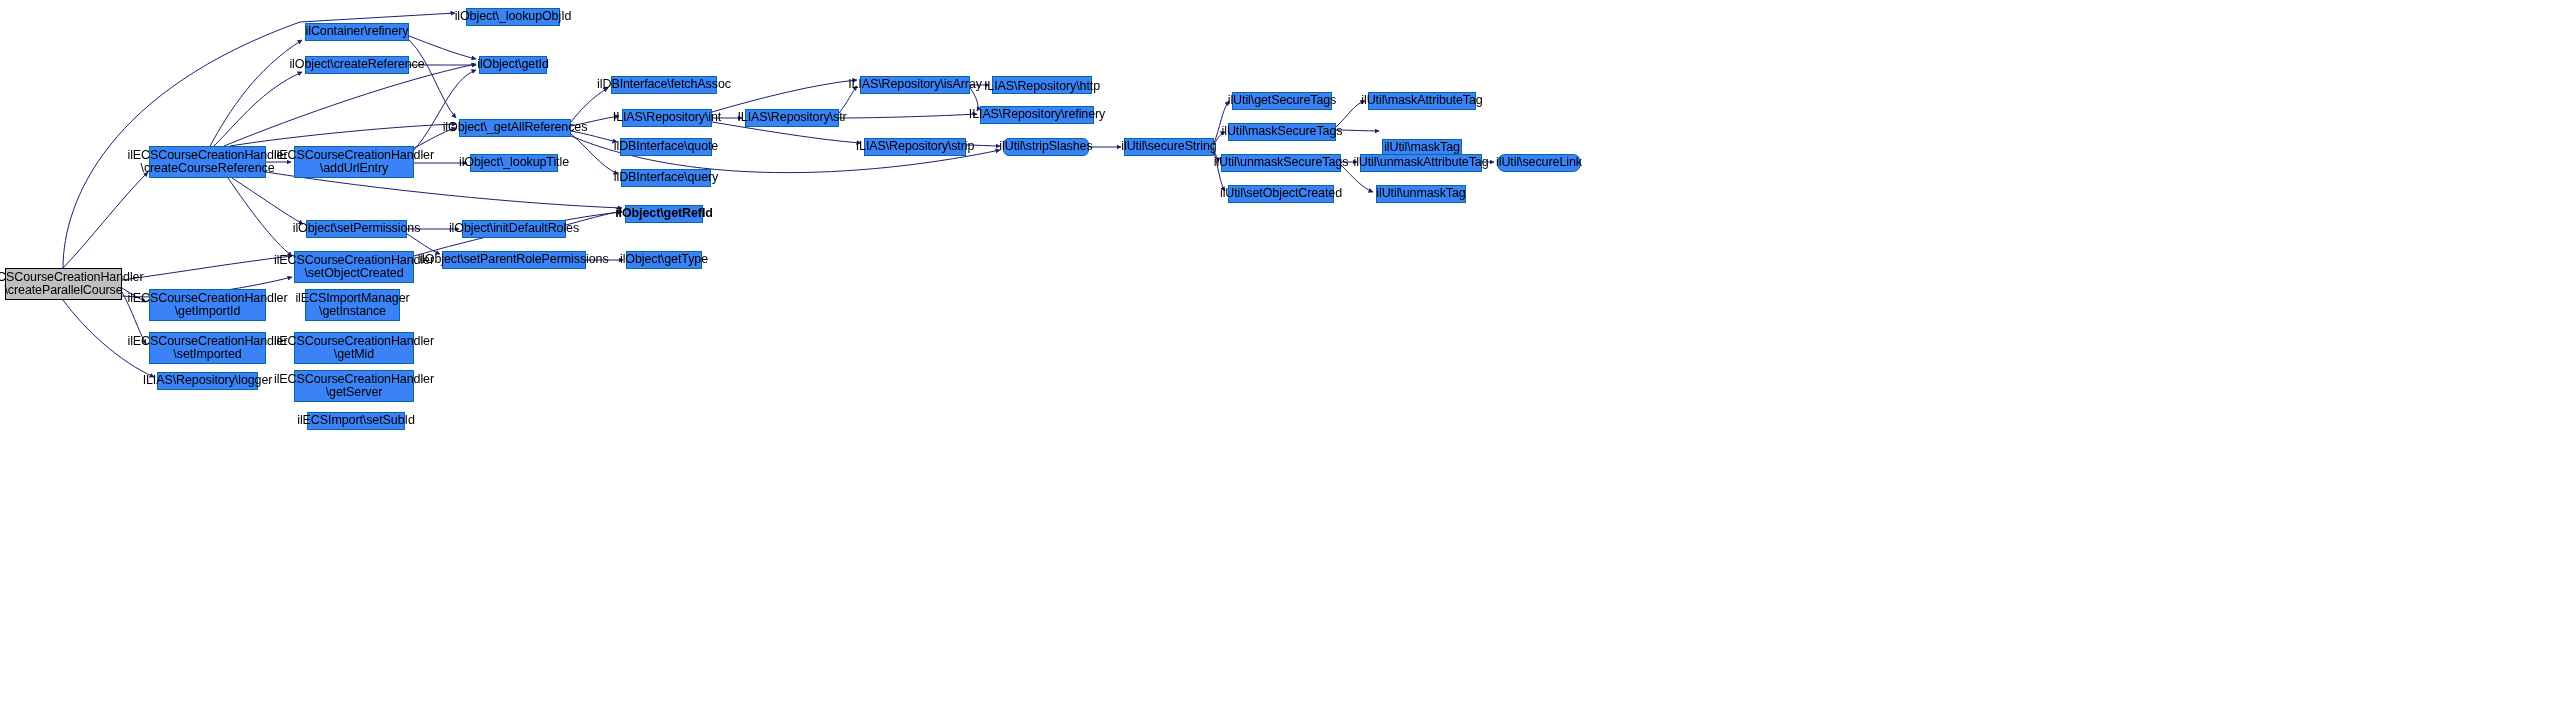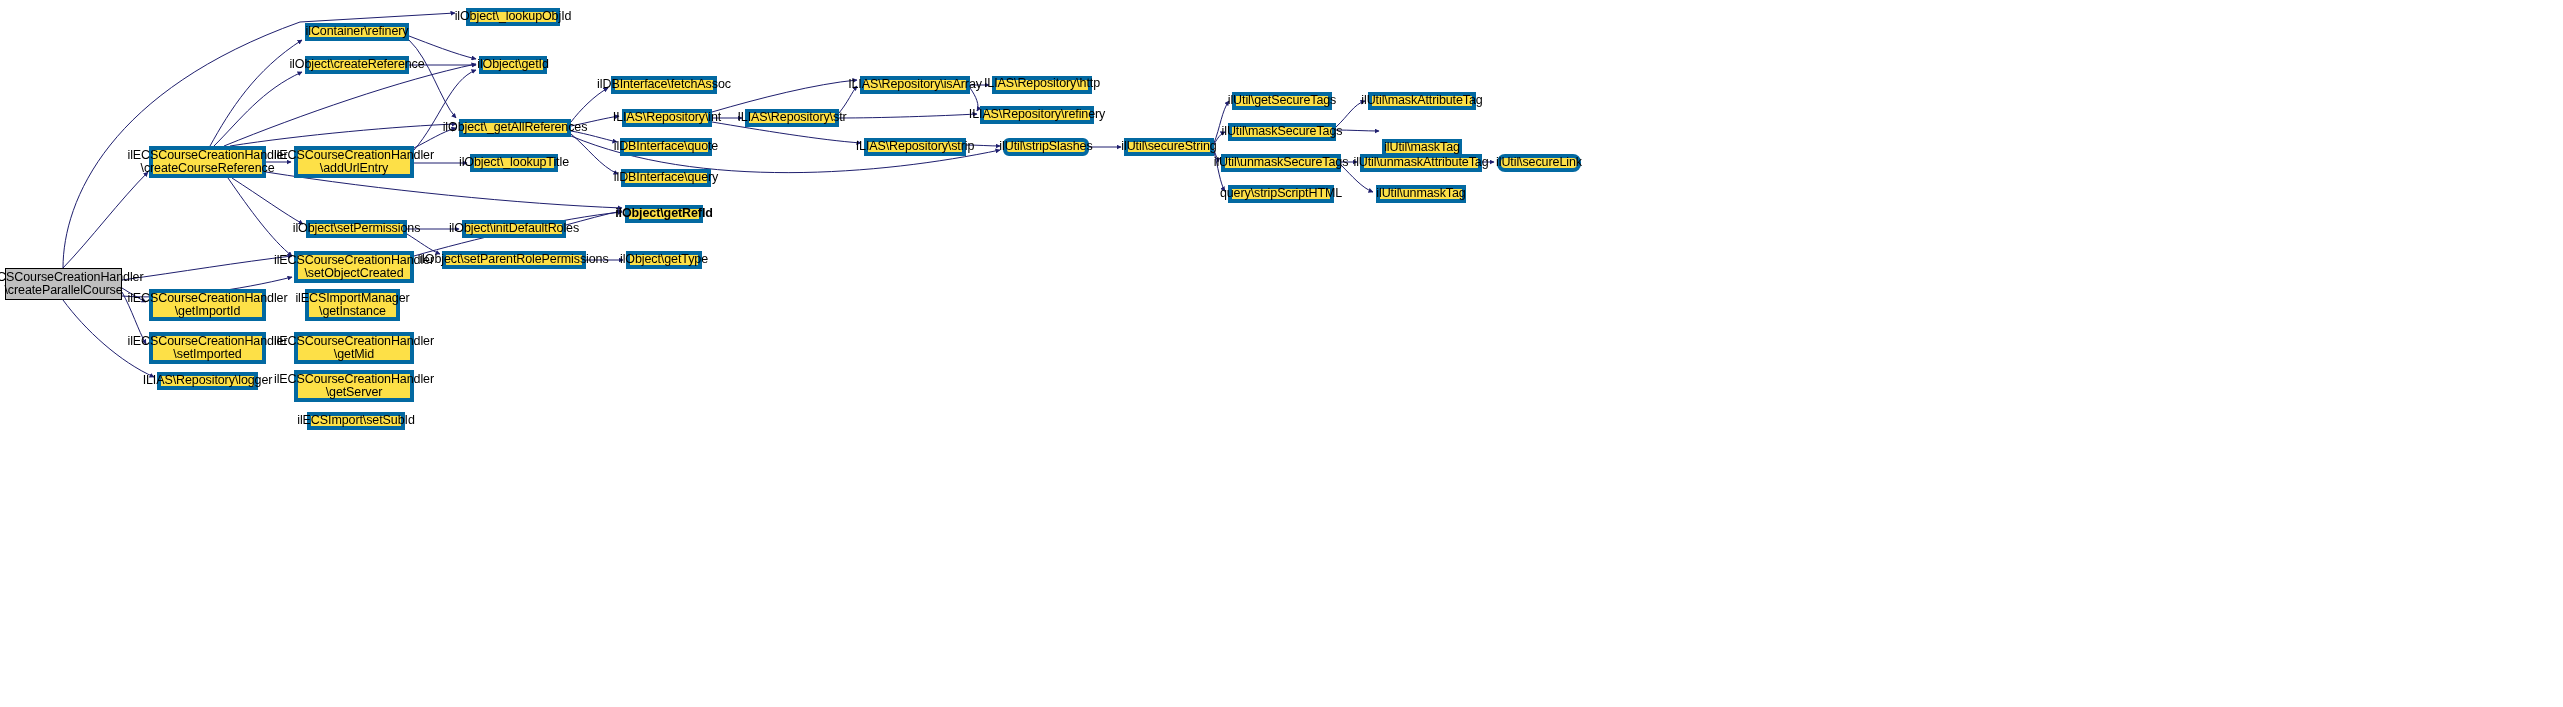--- a/index.html
+++ b/index.html
@@ -8,22 +8,22 @@
     width:2563px;
     height:707px;
     background:#ffffff;
     font-family:"Liberation Sans", sans-serif;
     overflow:hidden;
   }
   #edges{position:absolute;left:0;top:0;width:2563px;height:707px;pointer-events:none;}
   .node{
     position:absolute;
     box-sizing:border-box;
-    border:4px solid #0369a1;
-    background:#fde047;
+    border:1px solid #0369a1;
+    background:#3b82f6;
     color:#000000;
     font-size:12.5px;
     line-height:13.5px;
     display:flex;
     align-items:center;
     justify-content:center;
     text-align:center;
     white-space:pre;
     letter-spacing:-0.1px;
     cursor:pointer;
@@ -135,20 +135,20 @@
       <div class="node" style="left: 745px; top: 109px; width: 94px; height: 18px;"><span class="lbl">ILIAS\Repository\str</span></div>
       <div class="node" style="left: 860px; top: 76px; width: 110px; height: 18px;"><span class="lbl">ILIAS\Repository\isArray</span></div>
       <div class="node" style="left: 864px; top: 138px; width: 102px; height: 18px;"><span class="lbl">ILIAS\Repository\strip</span></div>
       <div class="node" style="left: 992px; top: 76px; width: 100px; height: 18px; align-items: flex-end;"><span class="lbl">ILIAS\Repository\http</span></div>
       <div class="node" style="left: 980px; top: 106px; width: 114px; height: 18px;"><span class="lbl">ILIAS\Repository\refinery</span></div>
       <div class="node" style="left: 1003px; top: 138px; width: 86px; height: 18px; border-radius: 6px;"><span class="lbl">ilUtil\stripSlashes</span></div>
       <div class="node" style="left: 1124px; top: 138px; width: 90px; height: 18px;"><span class="lbl">ilUtil\secureString</span></div>
       <div class="node" style="left: 1232px; top: 92px; width: 100px; height: 18px;"><span class="lbl">ilUtil\getSecureTags</span></div>
       <div class="node" style="left: 1228px; top: 123px; width: 108px; height: 18px;"><span class="lbl">ilUtil\maskSecureTags</span></div>
       <div class="node" style="left: 1221px; top: 154px; width: 120px; height: 18px;"><span class="lbl">ilUtil\unmaskSecureTags</span></div>
-      <div class="node" style="left: 1228px; top: 185px; width: 106px; height: 18px;"><span class="lbl">query\stripScriptHTML</span></div>
+      <div class="node" style="left: 1228px; top: 185px; width: 106px; height: 18px;"><span class="lbl">ilUtil\setObjectCreated</span></div>
       <div class="node" style="left: 1368px; top: 92px; width: 108px; height: 18px;"><span class="lbl">ilUtil\maskAttributeTag</span></div>
       <div class="node" style="left: 1382px; top: 139px; width: 80px; height: 18px;"><span class="lbl">ilUtil\maskTag</span></div>
       <div class="node" style="left: 1360px; top: 154px; width: 122px; height: 18px;"><span class="lbl">ilUtil\unmaskAttributeTag</span></div>
       <div class="node" style="left: 1376px; top: 185px; width: 90px; height: 18px;"><span class="lbl">ilUtil\unmaskTag</span></div>
       <div class="node" style="left: 1497px; top: 154px; width: 84px; height: 18px; border-radius: 8px;"><span class="lbl">ilUtil\secureLink</span></div>
     </div>
 </div>
 
 </body></html>

